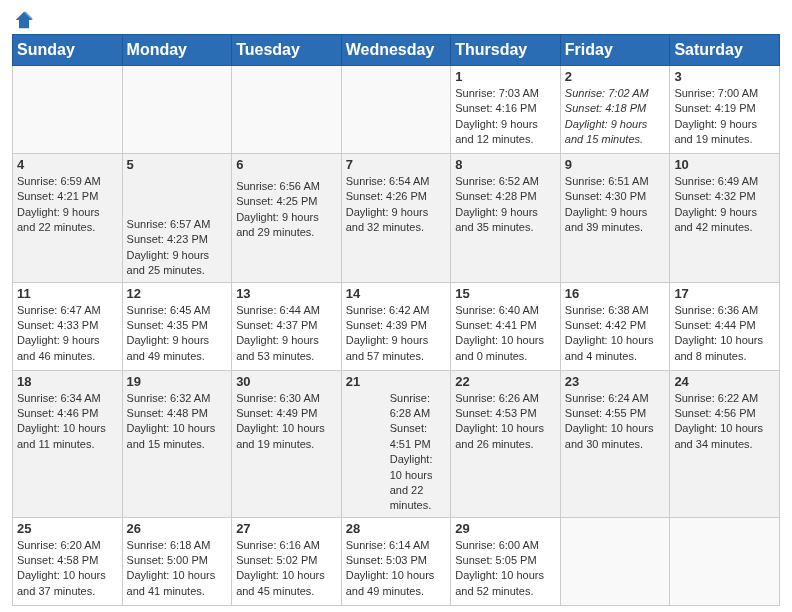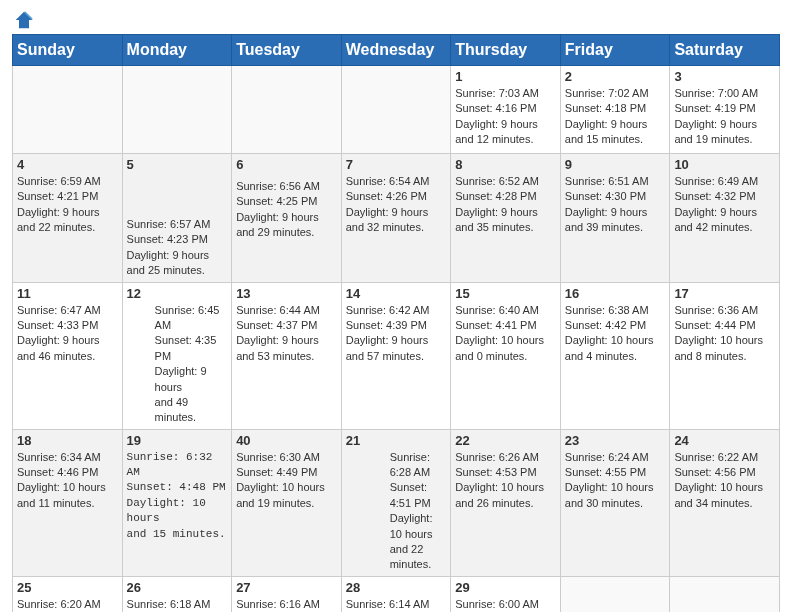--- a/index.html
+++ b/index.html
@@ -132,21 +132,21 @@
           <td class="empty"></td>
           <td>
             <span class="day-num">1</span>
             <div class="day-info" style="white-space: pre-line;">Sunrise: 7:03 AM
 Sunset: 4:16 PM
 Daylight: 9 hours
 and 12 minutes.</div>
           </td>
           <td>
             <span class="day-num">2</span>
-            <div class="day-info" style="white-space: pre-line;">Sunrise: 7:02 AM
+            <div class="day-info" style="white-space: pre-line; font-style: italic;">Sunrise: 7:02 AM
 Sunset: 4:18 PM
 Daylight: 9 hours
 and 15 minutes.</div>
           </td>
           <td>
             <span class="day-num">3</span>
             <div class="day-info" style="white-space: pre-line;">Sunrise: 7:00 AM
 Sunset: 4:19 PM
 Daylight: 9 hours
 and 19 minutes.</div>
@@ -206,21 +206,21 @@
         <tr>
           <td>
             <span class="day-num">11</span>
             <div class="day-info" style="white-space: pre-line;">Sunrise: 6:47 AM
 Sunset: 4:33 PM
 Daylight: 9 hours
 and 46 minutes.</div>
           </td>
           <td>
             <span class="day-num">12</span>
-            <div class="day-info" style="white-space: pre-line; margin-left: 28px;">Sunrise: 6:45 AM
+            <div class="day-info" style="white-space: pre-line;">Sunrise: 6:45 AM
 Sunset: 4:35 PM
 Daylight: 9 hours
 and 49 minutes.</div>
           </td>
           <td>
             <span class="day-num">13</span>
             <div class="day-info" style="white-space: pre-line;">Sunrise: 6:44 AM
 Sunset: 4:37 PM
 Daylight: 9 hours
 and 53 minutes.</div>
@@ -257,27 +257,27 @@
         <tr class="row-shade">
           <td>
             <span class="day-num">18</span>
             <div class="day-info" style="white-space: pre-line;">Sunrise: 6:34 AM
 Sunset: 4:46 PM
 Daylight: 10 hours
 and 11 minutes.</div>
           </td>
           <td>
             <span class="day-num">19</span>
-            <div class="day-info" style="white-space: pre-line; font-family: Liberation Mono, monospace;">Sunrise: 6:32 AM
+            <div class="day-info" style="white-space: pre-line;">Sunrise: 6:32 AM
 Sunset: 4:48 PM
 Daylight: 10 hours
 and 15 minutes.</div>
           </td>
           <td>
-            <span class="day-num">40</span>
+            <span class="day-num">30</span>
             <div class="day-info" style="white-space: pre-line;">Sunrise: 6:30 AM
 Sunset: 4:49 PM
 Daylight: 10 hours
 and 19 minutes.</div>
           </td>
           <td>
             <span class="day-num">21</span>
             <div class="day-info" style="white-space: pre-line; margin-left: 44px;">Sunrise: 6:28 AM
 Sunset: 4:51 PM
 Daylight: 10 hours

